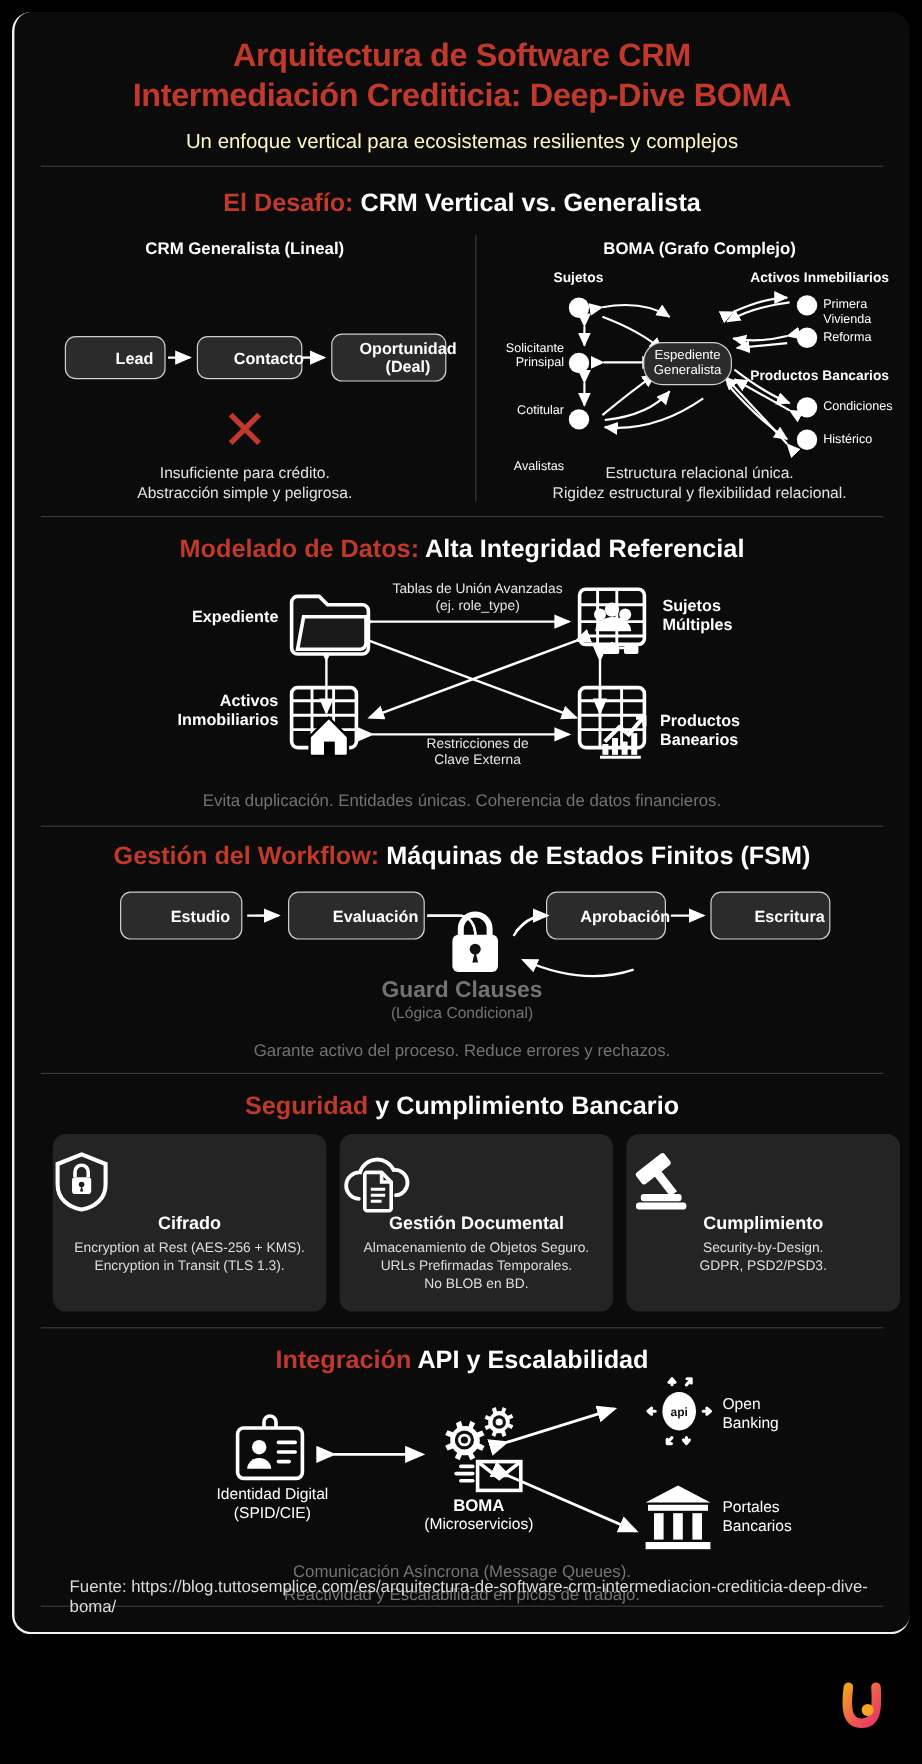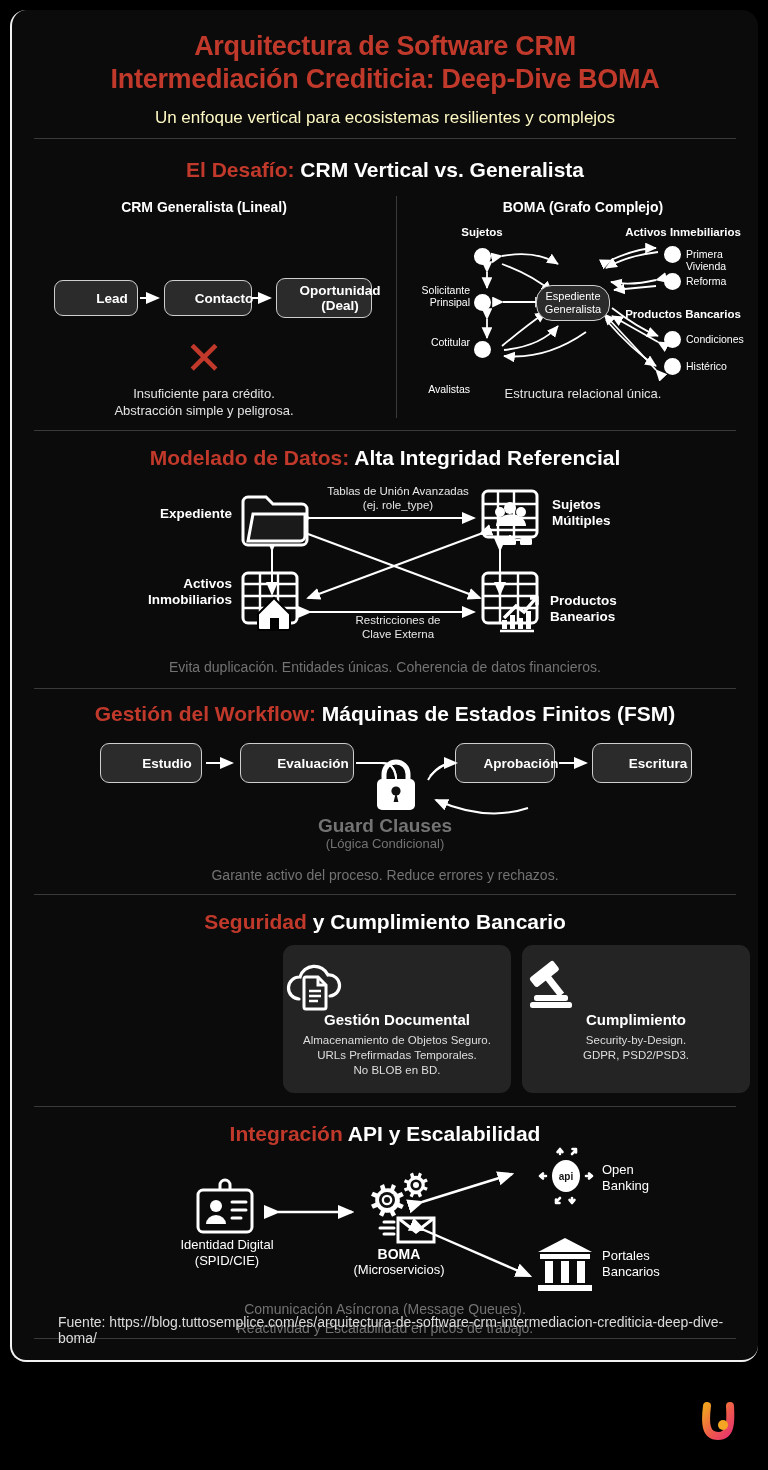--- a/index.html
+++ b/index.html
@@ -196,20 +196,21 @@
    <div class="nlab" style="left:674px;top:323px">Condiciones</div>
    <div class="nlab" style="left:674px;top:350px">Histérico</div>
 
    <div class="ebox" style="left:524px;top:275px;width:74px;height:36px;flex-direction:column">
      <span>Espediente</span>
      <span>Generalista</span>
    </div>
 
    <div class="note" style="left:394px;width:354px;top:375px">
      <div>Estructura relacional única.</div>
+     <div>Rigidez estructural y flexibilidad relacional.</div>
    </div>
 
    <div class="hr" style="top:420px"></div>
 
    <div class="sech" style="top:436px">
      <span class="acc">Modelado de Datos:</span>
      <span>Alta Integridad Referencial</span>
    </div>
 
    <svg style="position:absolute;left:230px;top:480px" width="300" height="160">
@@ -341,20 +342,36 @@
 
    <div class="foot" style="top:856px">Garante activo del proceso. Reduce errores y rechazos.</div>
 
    <div class="hr" style="top:884px"></div>
 
    <div class="sech" style="top:900px">
      <span class="acc">Seguridad</span>
      <span>y Cumplimiento Bancario</span>
    </div>
 
+   <div class="seccard" style="left:32px;width:228px">
+     <div class="ci">
+       <svg width="48" height="52" viewBox="0 0 48 52">
+         <path d="M24,3 L44,11 v17 c0,12 -9,19 -20,21 c-11,-2 -20,-9 -20,-21 V11 z" fill="none" stroke="#fff" stroke-width="3.4"></path>
+         <rect x="16" y="22" width="16" height="14" rx="2.6" fill="#fff"></rect>
+         <path d="M18.5,22 v-4.5 a5.5,5.5 0 0 1 11,0 V22" fill="none" stroke="#fff" stroke-width="3"></path>
+         <circle cx="24" cy="28" r="2.3" fill="#1c1c1c"></circle>
+         <path d="M24,29 L22.6,34 h2.8 z" fill="#1c1c1c"></path>
+       </svg>
+     </div>
+     <div class="ct">Cifrado</div>
+     <div class="cb">
+       <div>Encryption at Rest (AES-256 + KMS).</div>
+       <div>Encryption in Transit (TLS 1.3).</div>
+     </div>
+   </div>
 
    <div class="seccard" style="left:271px;width:228px">
      <div class="ci">
        <svg width="62" height="52" viewBox="0 0 62 52">
          <path d="M16,40 a11,11 0 0 1 1,-22 a15,15 0 0 1 28,-2 a10,10 0 0 1 2,21" fill="none" stroke="#fff" stroke-width="3.2" stroke-linecap="round"></path>
          <path d="M23,18 h12 l8,8 v22 a2,2 0 0 1 -2,2 h-18 a2,2 0 0 1 -2,-2 V20 a2,2 0 0 1 2,-2 z" fill="#242424" stroke="#fff" stroke-width="3"></path>
          <path d="M35,18 v8 h8" fill="none" stroke="#fff" stroke-width="3"></path>
          <path d="M26,32 h12 M26,37 h12 M26,42 h9" stroke="#fff" stroke-width="2.4"></path>
        </svg>
      </div>

